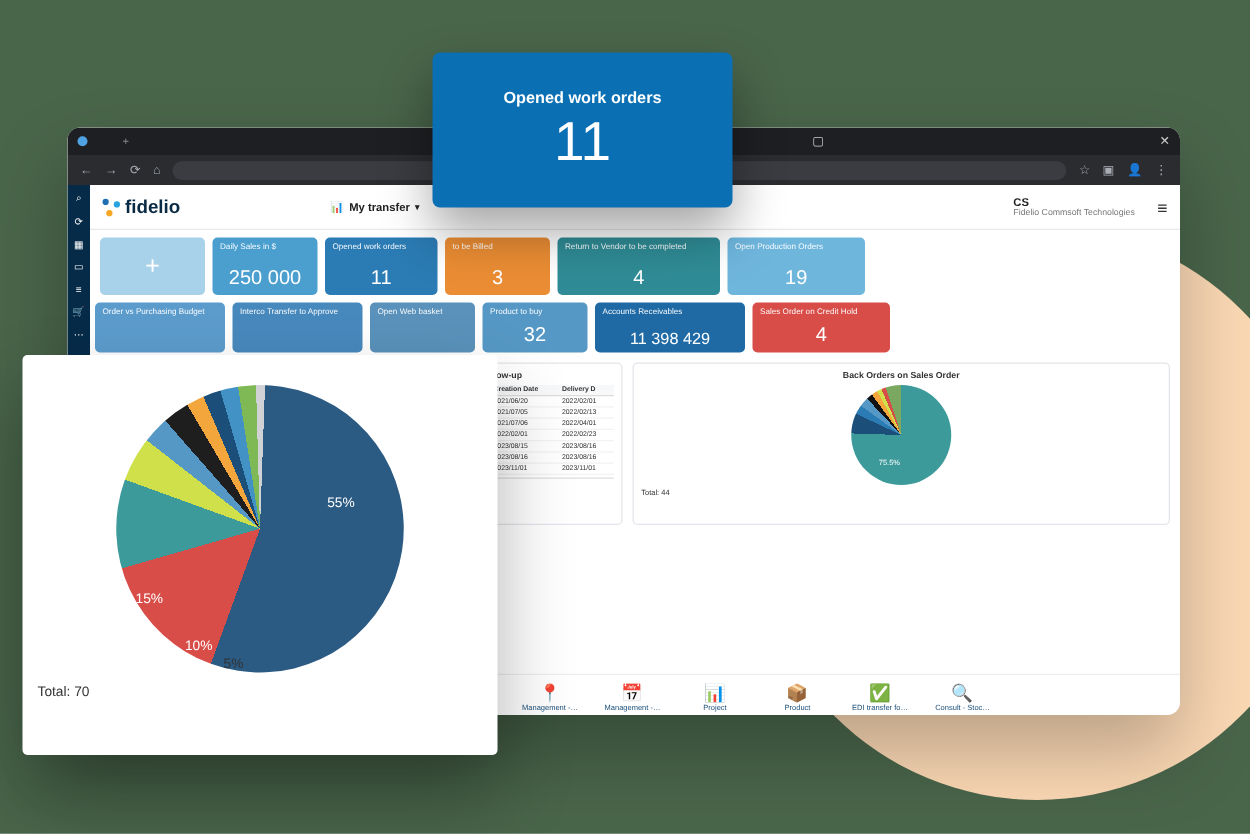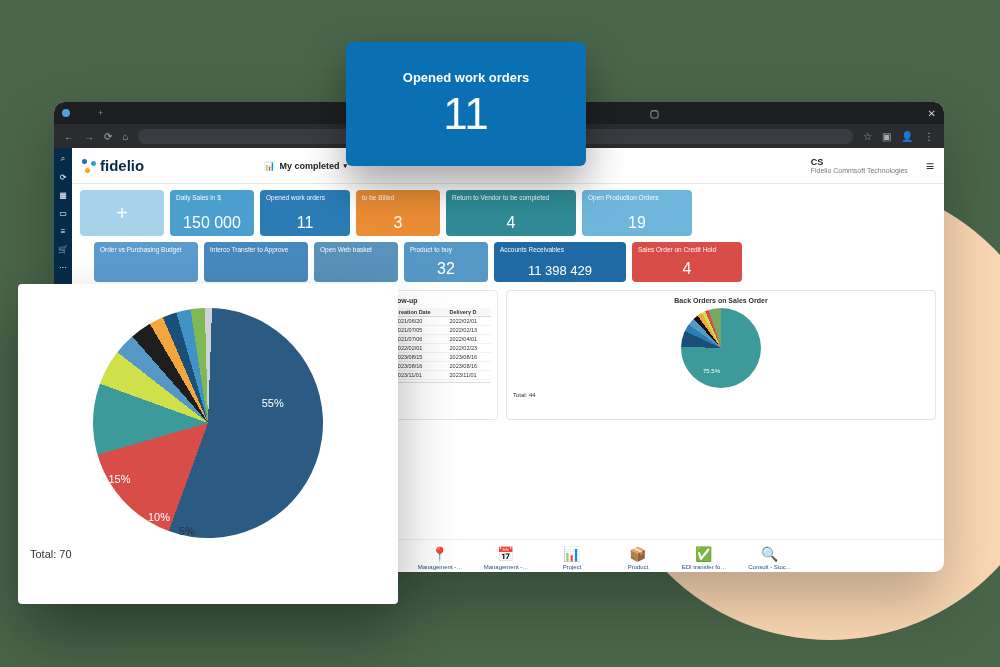--- a/index.html
+++ b/index.html
@@ -57,21 +57,21 @@
 
   .tiles { padding:6px 8px; display:flex; gap:6px; flex-wrap:wrap; }
   .tile { height:46px; border-radius:4px; color:#fff; padding:4px 6px;
           display:flex; flex-direction:column; justify-content:space-between;
           min-width:84px; flex:0 0 auto;}
   .tile .tl { font-size:6.5px; opacity:.95; font-weight:500;}
   .tile .tv { font-size:16px; font-weight:300; text-align:center;}
   .tile.plus { display:flex; align-items:center; justify-content:center;}
   .tile.plus .tv{font-size:20px;}
 
-  .row2 { padding:0 22px 4px; display:flex; gap:6px; flex-wrap:wrap; }
+  .row2 { padding:0 4px 4px; display:flex; gap:6px; flex-wrap:wrap; }
   .row2 .tile { height:40px; }
 
   
   .c-ltblue{background:#a8d1ea}
   .c-blue1{background:#4a9fcf}
   .c-blue2{background:#2b7bb4}
   .c-blue3{background:#1b4f7a}
   .c-mblue{background:#5698c5}
   .c-orange{background:#eb8d34}
   .c-teal{background:#2f8c96}
@@ -200,37 +200,37 @@
         <div class="logo">
           <div class="logo-mark">
             <span class="lm1"></span>
               <span class="lm2"></span>
               <span class="lm3"></span>
           </div>
           <span>fidelio</span>
         </div>
         <div class="dash-title">
           <span>📊</span>
-          <span>My completed</span>
+          <span>My transfer</span>
           <span style="font-size:7px">▾</span>
         </div>
         <div class="user-block">
           <div class="u1">CS</div>
           <div class="u2">Fidelio Commsoft Technologies</div>
         </div>
         <div class="burger">≡</div>
       </div>
 
       <div class="tiles">
         <div class="tile c-ltblue plus">
           <div class="tv">+</div>
         </div>
         <div class="tile c-blue1">
           <div class="tl">Daily Sales in $</div>
-          <div class="tv">150 000</div>
+          <div class="tv">250 000</div>
         </div>
         <div class="tile c-blue2" style="width:90px">
           <div class="tl">Opened work orders</div>
           <div class="tv">11</div>
         </div>
         <div class="tile c-orange">
           <div class="tl">to be Billed</div>
           <div class="tv">3</div>
         </div>
         <div class="tile c-teal" style="width:130px">
@@ -253,21 +253,21 @@
           <div class="tv"></div>
         </div>
         <div class="tile c-steel">
           <div class="tl">Open Web basket</div>
           <div class="tv"></div>
         </div>
         <div class="tile c-mblue">
           <div class="tl">Product to buy</div>
           <div class="tv">32</div>
         </div>
-        <div class="tile c-navy" style="width:132px">
+        <div class="tile c-navy" style="width:120px">
           <div class="tl">Accounts Receivables</div>
           <div class="tv" style="font-size:13px">11 398 429</div>
         </div>
         <div class="tile c-red" style="width:110px">
           <div class="tl">Sales Order on Credit Hold</div>
           <div class="tv">4</div>
         </div>
       </div>
 
       <div class="panels">

